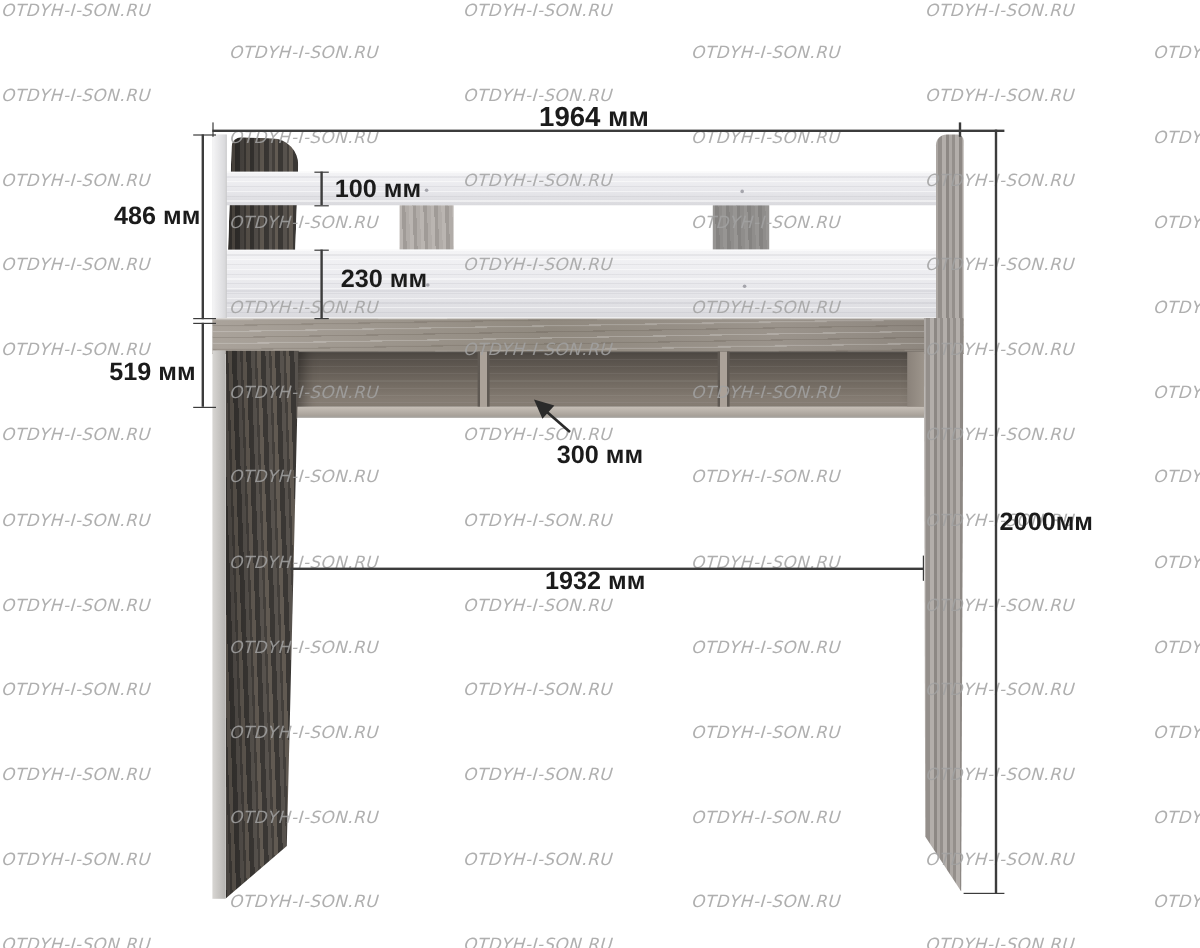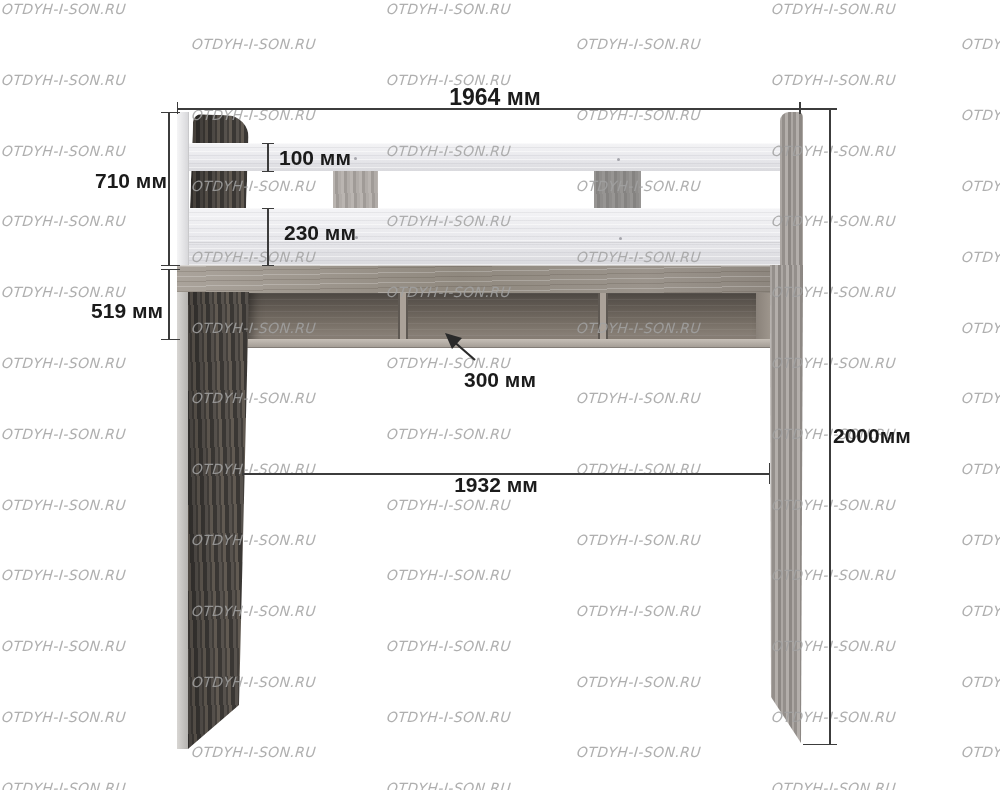--- a/index.html
+++ b/index.html
@@ -173,21 +173,21 @@
     <div class="dim" style="left:799px;top:102px;width:1.5px;height:12px;"></div>
     <div class="dlabel big" style="left:400px;top:86px;width:190px;text-align:center;">1964 мм</div>
 
     <div class="dim" style="left:829px;top:108px;width:1.5px;height:637px;"></div>
     <div class="dim" style="left:803px;top:743.5px;width:34px;height:1.5px;"></div>
     <div class="dlabel" style="left:833px;top:425px;">2000мм</div>
 
     <div class="dim" style="left:168px;top:112px;width:1.5px;height:154px;"></div>
     <div class="dim" style="left:161px;top:111.5px;width:19px;height:1.3px;"></div>
     <div class="dim" style="left:161px;top:265.2px;width:19px;height:1.3px;"></div>
-    <div class="dlabel" style="left:95px;top:170px;width:67px;text-align:right;">710 мм</div>
+    <div class="dlabel" style="left:95px;top:170px;width:67px;text-align:right;">486 мм</div>
 
     <div class="dim" style="left:168px;top:269px;width:1.5px;height:70px;"></div>
     <div class="dim" style="left:161px;top:268.5px;width:19px;height:1.3px;"></div>
     <div class="dim" style="left:161px;top:338.5px;width:19px;height:1.3px;"></div>
     <div class="dlabel" style="left:91px;top:300px;width:72px;text-align:right;">519 мм</div>
 
     <div class="dim" style="left:267px;top:143px;width:1.5px;height:28px;"></div>
     <div class="dim" style="left:262px;top:142.8px;width:12px;height:1.2px;"></div>
     <div class="dim" style="left:262px;top:170.5px;width:12px;height:1.2px;"></div>
     <div class="dlabel" style="left:279px;top:147px;">100 мм</div>

